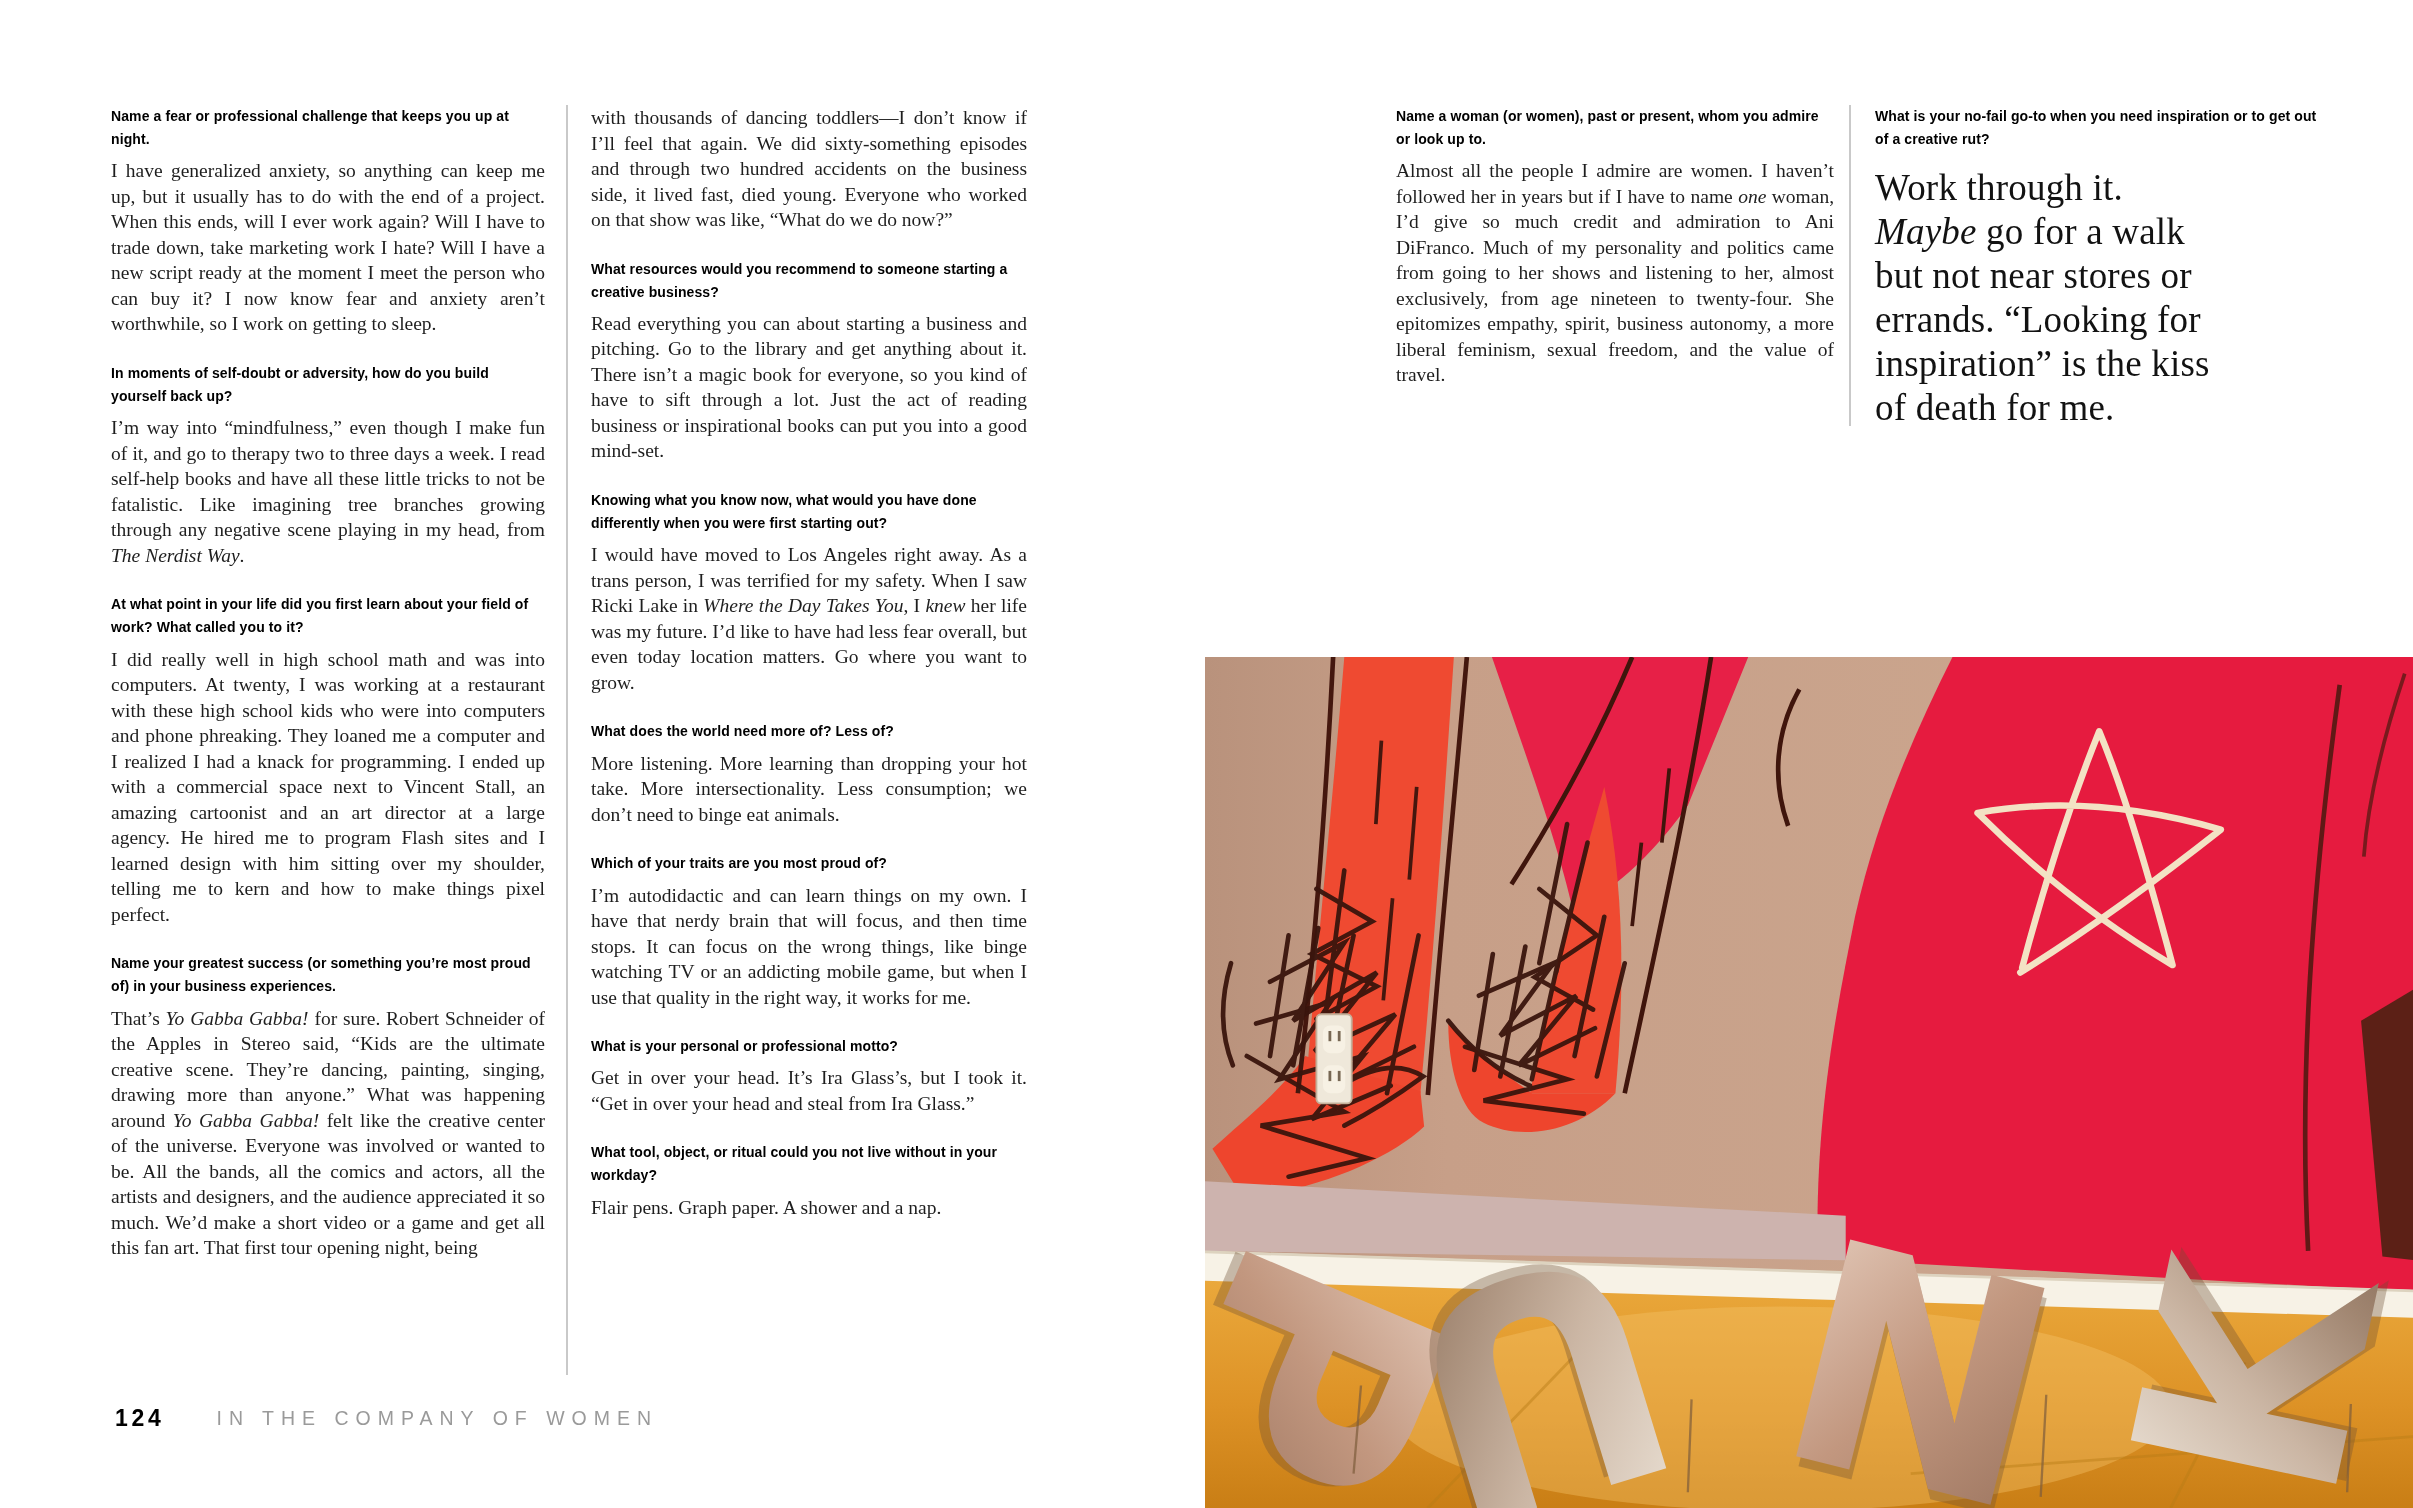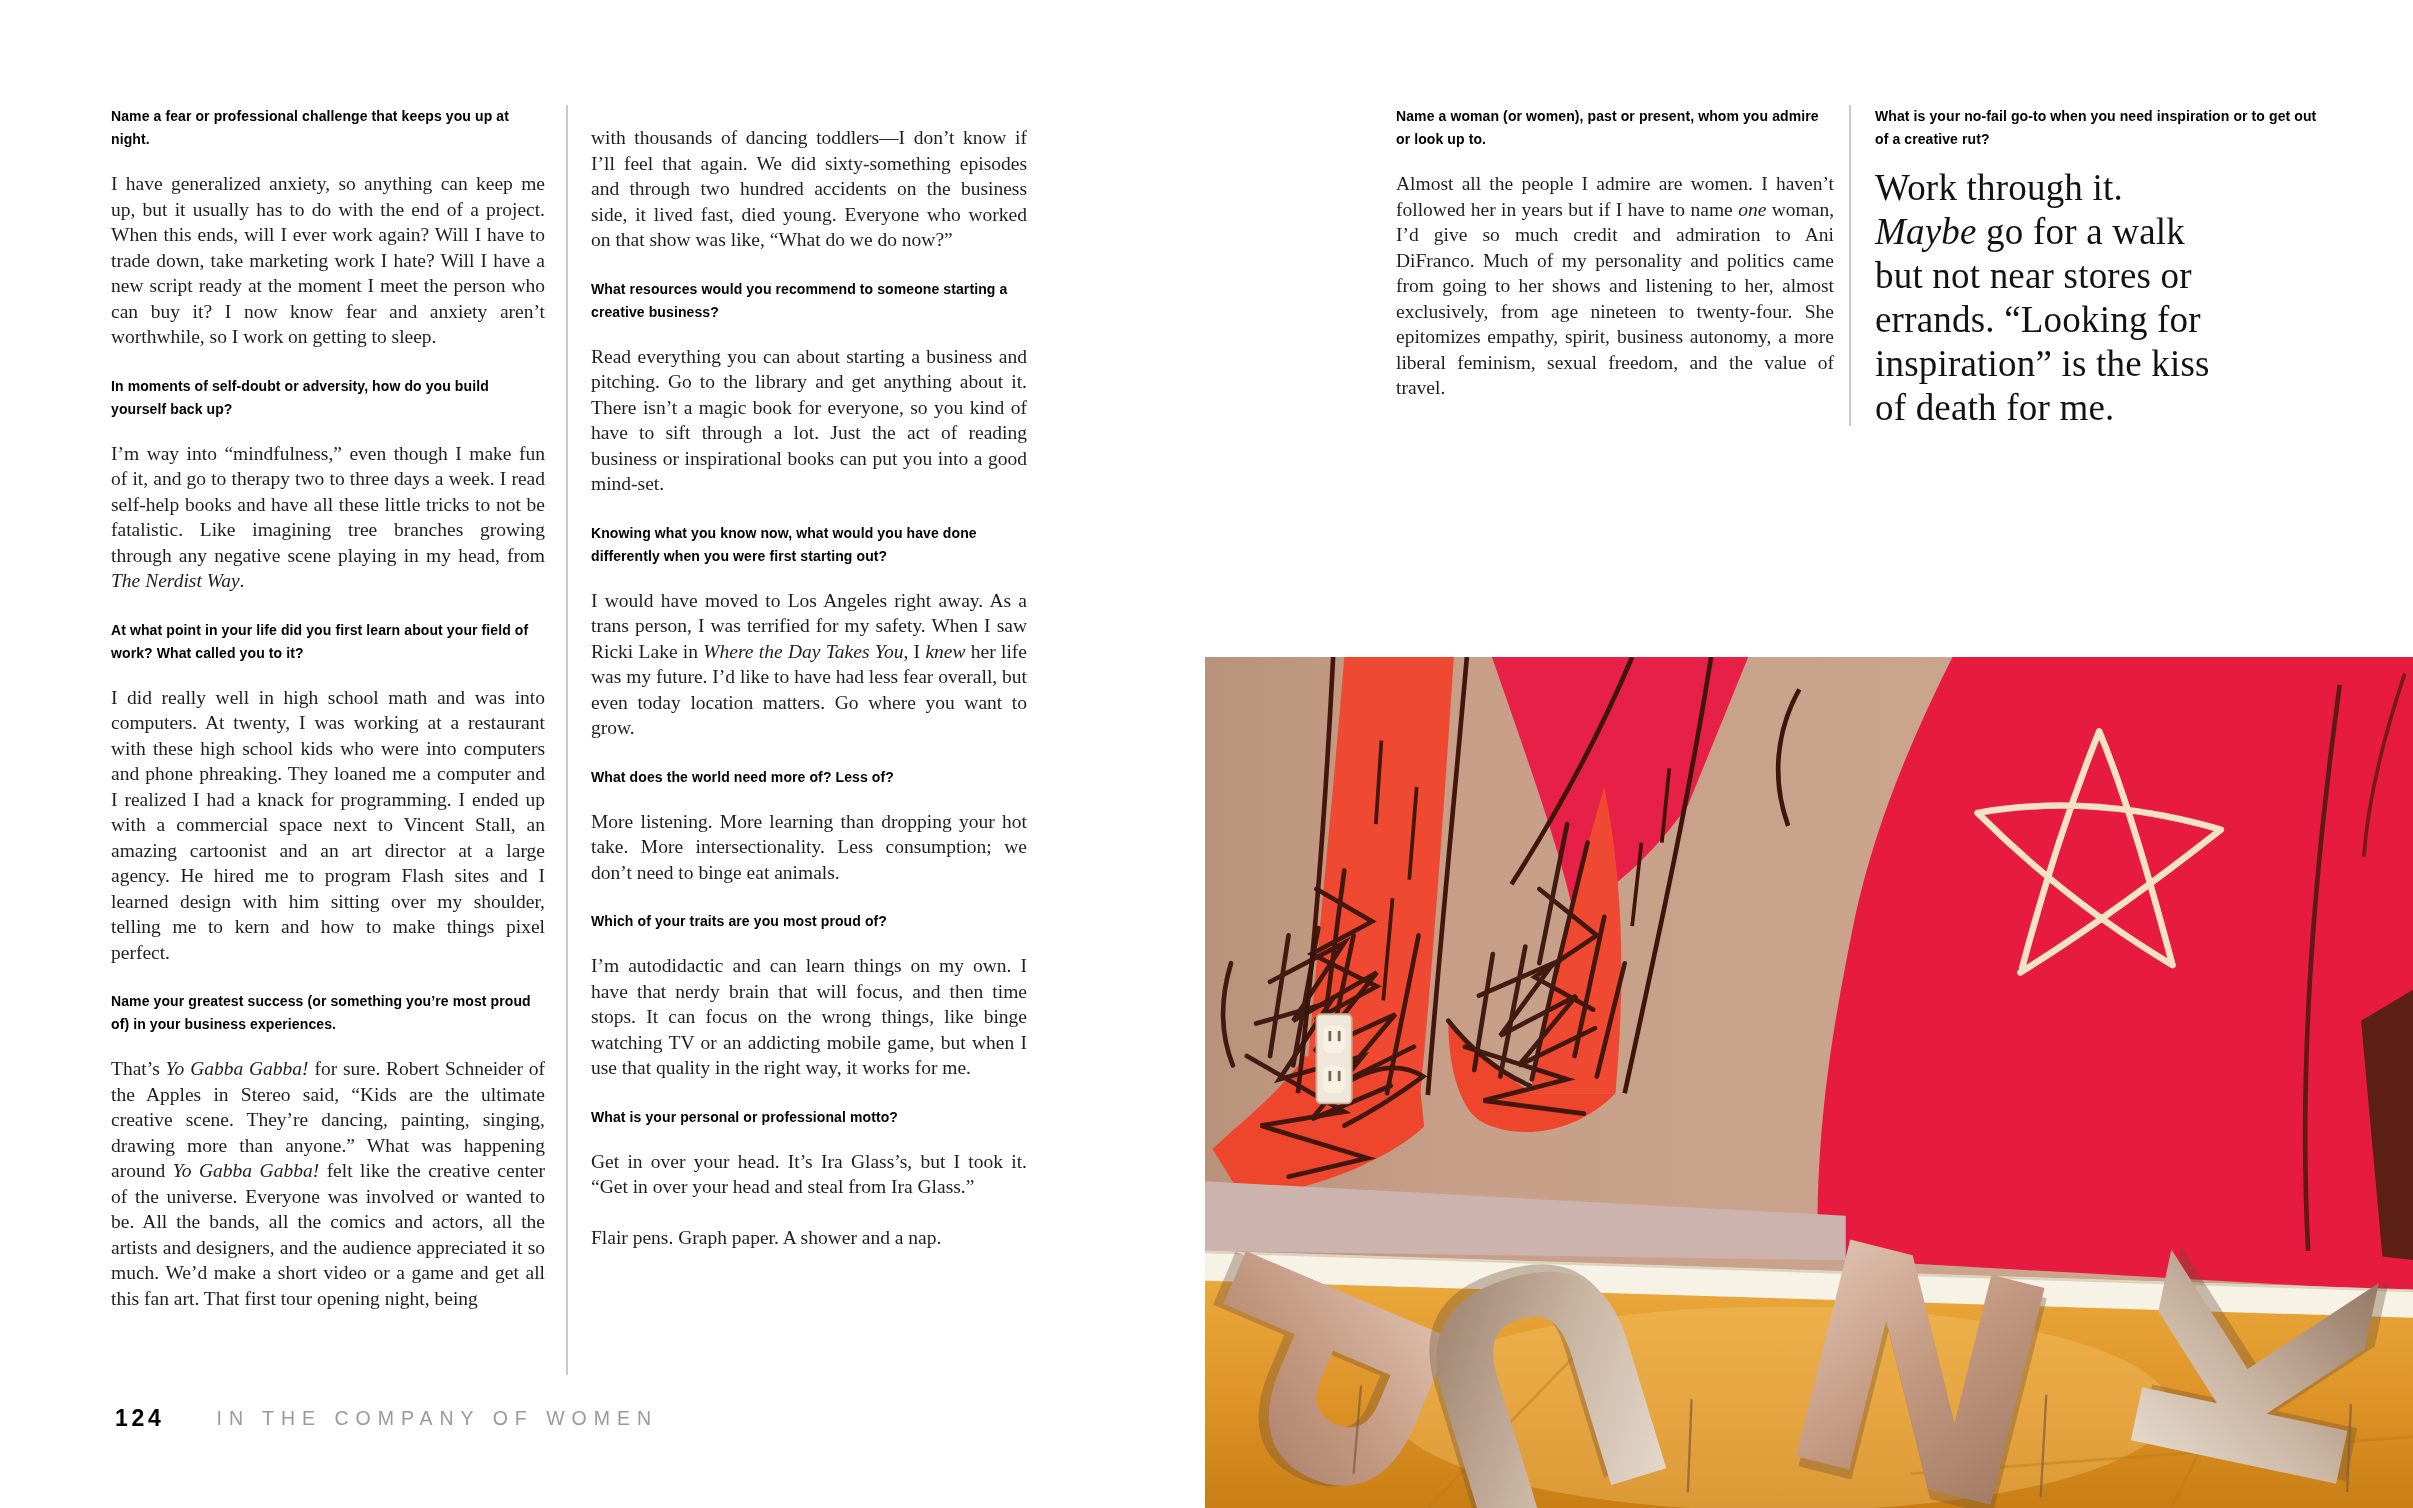--- a/index.html
+++ b/index.html
@@ -11,21 +11,21 @@
   #col1{left:111px;width:434px;}
   #col2{left:591px;width:436px;}
   #col3{left:1396px;width:438px;}
   #col4{left:1875px;width:457px;}
   .q{
     font-family:"Liberation Sans",sans-serif;font-weight:700;
     font-size:14px;line-height:23px;color:#000;margin:0 0 7.4px;letter-spacing:0.1px;
   }
   .a{
     font-family:"Liberation Serif",serif;font-size:19.5px;line-height:25.5px;
-    color:#1e1e1e;text-align:justify;margin-top:20px;
+    color:#1e1e1e;text-align:justify;
   }
   .a i{font-style:italic;}
   .block + .block{margin-top:25px;}
   .vdiv{position:absolute;width:1.9px;background:#c9c9c9;}
   #vdiv1{left:566px;top:105px;height:1270px;}
   #vdiv2{left:1849px;top:105px;height:321px;}
   .pull{
     font-family:"Liberation Serif",serif;font-size:37px;line-height:44px;
     color:#121212;margin-top:15px;white-space:pre-line;letter-spacing:0.2px;
   }
@@ -78,20 +78,21 @@
   </div>
   <div class="block">
     <div class="q">Which of your traits are you most proud of?</div>
     <div class="a"><span>I’m autodidactic and can learn things on my own. I have that nerdy brain that will focus, and then time stops. It can focus on the wrong things, like binge watching TV or an addicting mobile game, but when I use that quality in the right way, it works for me.</span></div>
   </div>
   <div class="block">
     <div class="q">What is your personal or professional motto?</div>
     <div class="a"><span>Get in over your head. It’s Ira Glass’s, but I took it. “Get in over your head and steal from Ira Glass.”</span></div>
   </div>
   <div class="block">
+    <div class="q">What tool, object, or ritual could you not live without in your workday?</div>
     <div class="a"><span>Flair pens. Graph paper. A shower and a nap.</span></div>
   </div>
 </div>
 
 <div class="col" id="col3">
   <div class="block">
     <div class="q">Name a woman (or women), past or present, whom you admire or look up to.</div>
     <div class="a"><span>Almost all the people I admire are women. I haven’t followed her in years but if I have to name </span><i>one</i><span> woman, I’d give so much credit and admiration to Ani DiFranco. Much of my personality and politics came from going to her shows and listening to her, almost exclusively, from age nineteen to twenty-four. She epitomizes empathy, spirit, business autonomy, a more liberal feminism, sexual freedom, and the value of travel.</span></div>
   </div>
 </div>

